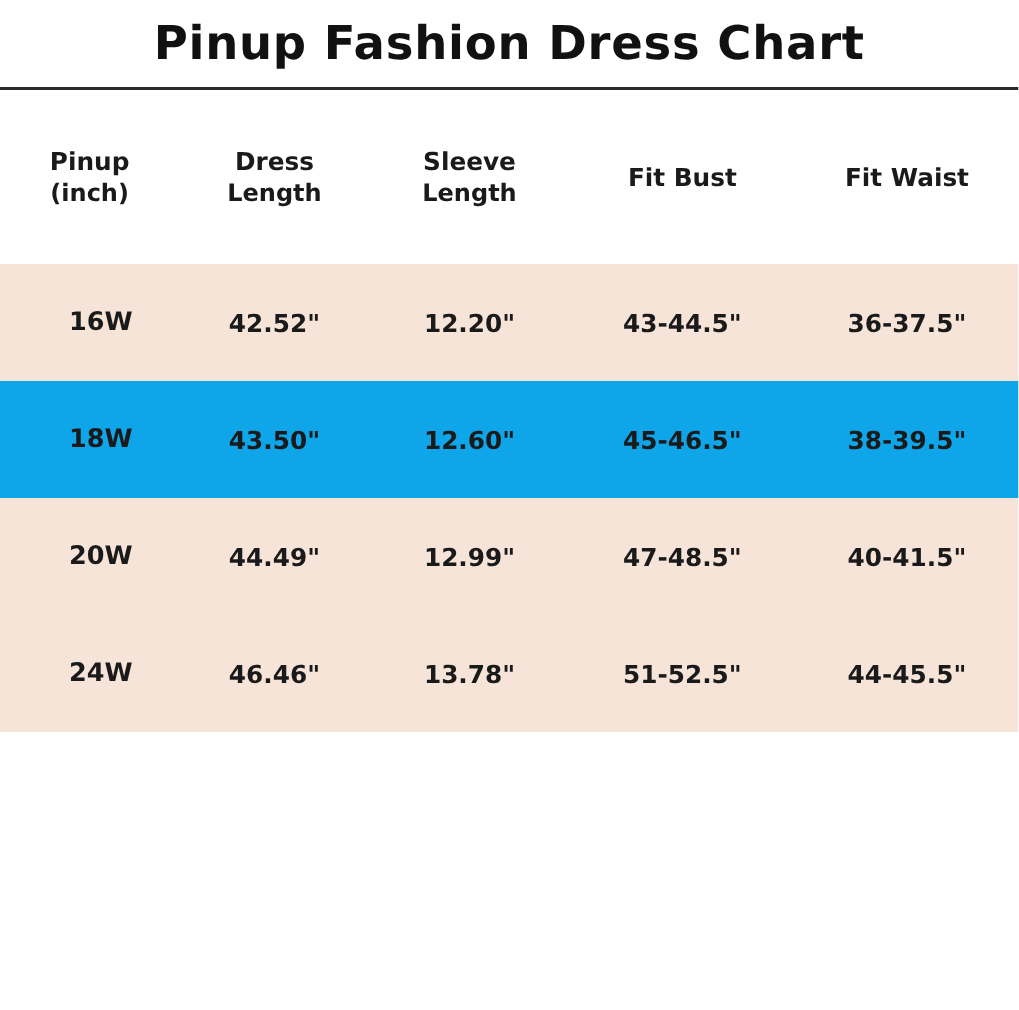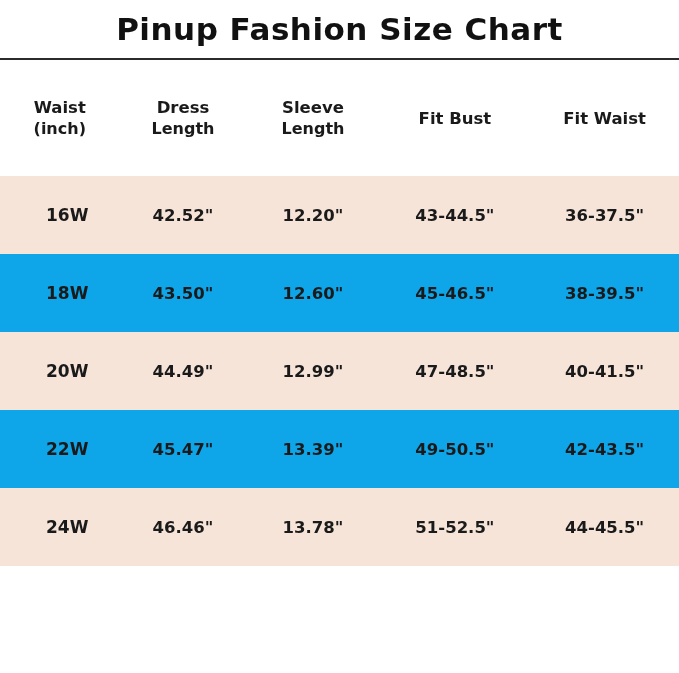--- a/index.html
+++ b/index.html
@@ -81,29 +81,29 @@
   .bottom-space {
     height: 10px;
     background: #ffffff;
   }
 </style>
 </head>
 <body>
 
 <div class="page">
 
-  <div class="title">Pinup Fashion Size Chart</div>
+  <div class="title">Pinup Fashion Dress Chart</div>
 
   <div class="rule"></div>
 
   <table class="size-chart">
     <thead>
       <tr>
         <th class="col-size">
-          <span>Waist</span>
+          <span>Pinup</span>
           <span class="sub">(inch)</span>
         </th>
         <th class="col-dress">
           <span>Dress</span>
           <span class="sub">Length</span>
         </th>
         <th class="col-sleeve">
           <span>Sleeve</span>
           <span class="sub">Length</span>
         </th>
@@ -130,27 +130,20 @@
         <td>45-46.5"</td>
         <td>38-39.5"</td>
       </tr>
       <tr class="shade">
         <td class="first-col">20W</td>
         <td>44.49"</td>
         <td>12.99"</td>
         <td>47-48.5"</td>
         <td>40-41.5"</td>
       </tr>
-      <tr class="plain">
-        <td class="first-col">22W</td>
-        <td>45.47"</td>
-        <td>13.39"</td>
-        <td>49-50.5"</td>
-        <td>42-43.5"</td>
-      </tr>
       <tr class="shade">
         <td class="first-col">24W</td>
         <td>46.46"</td>
         <td>13.78"</td>
         <td>51-52.5"</td>
         <td>44-45.5"</td>
       </tr>
     </tbody>
   </table>
 

